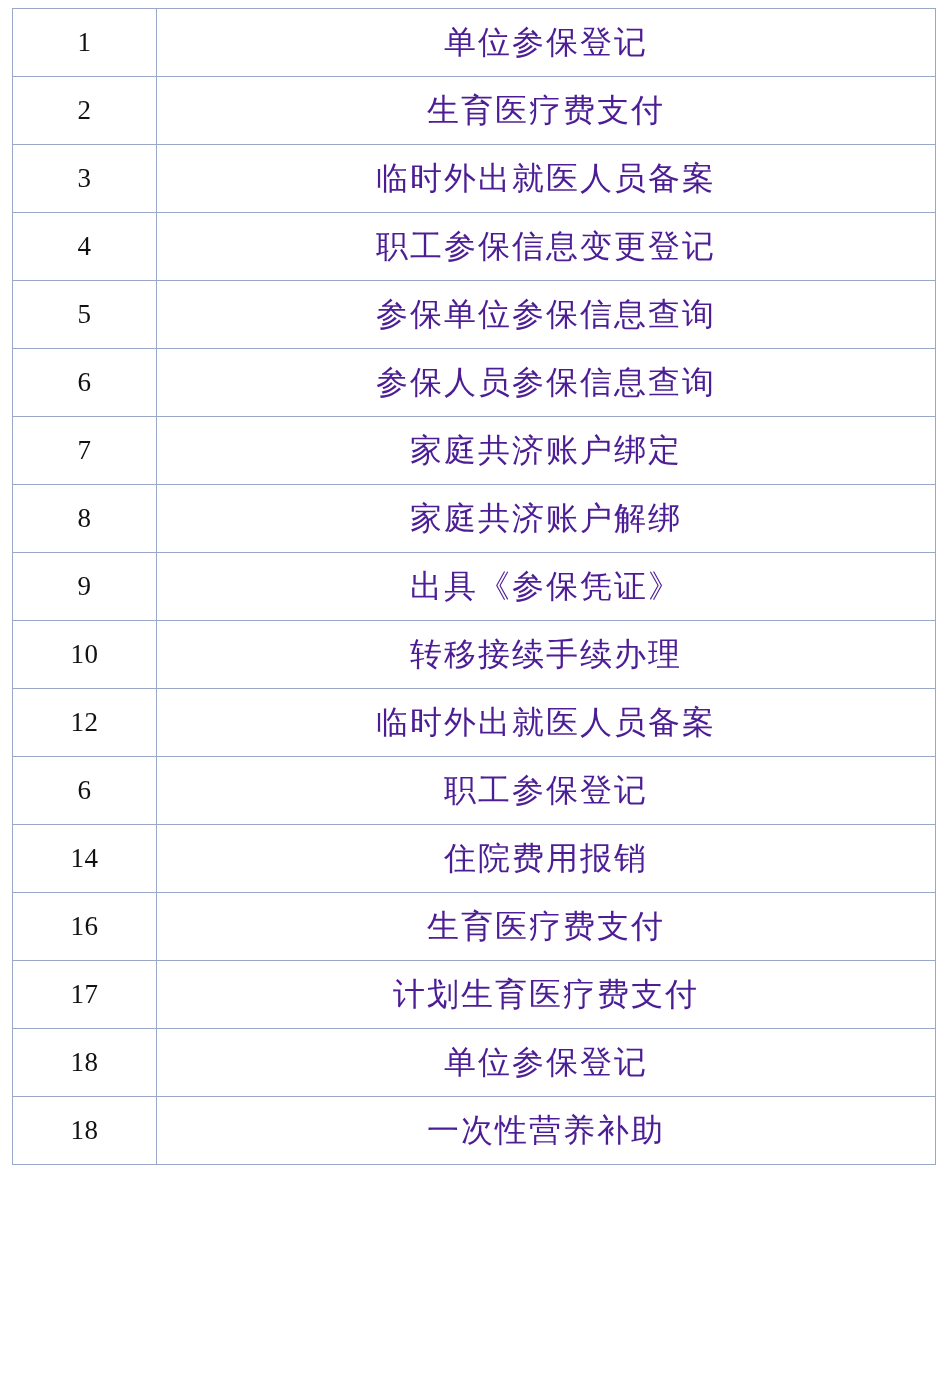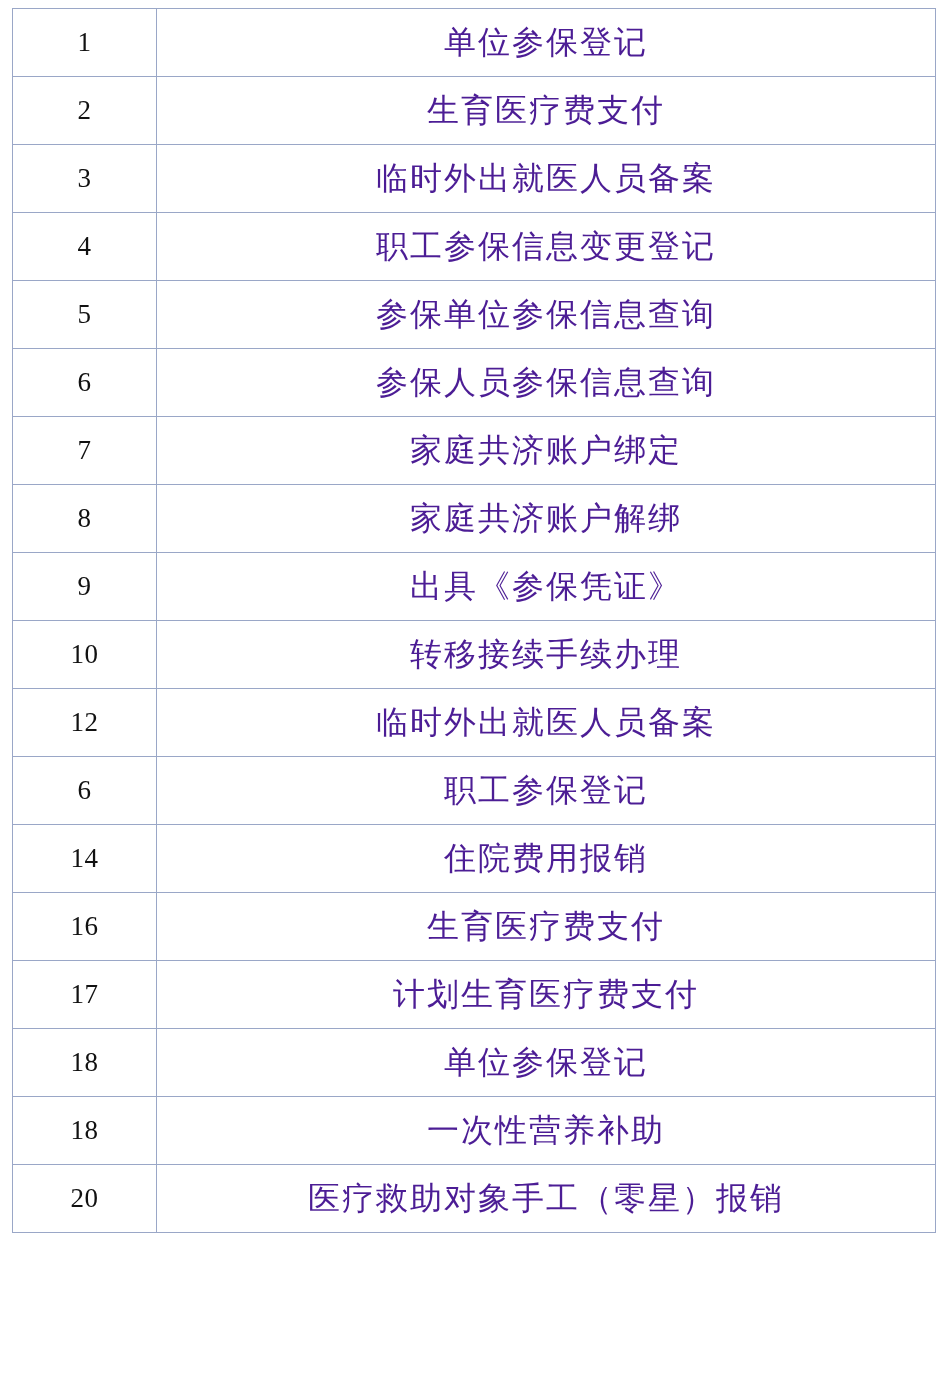--- a/index.html
+++ b/index.html
@@ -184,23 +184,15 @@
           </td>
       </tr>
       <tr>
         <td class="col-index">
             <span class="cell-text">18</span>
           </td>
         <td class="col-name">
             <span class="cell-text">一次性营养补助</span>
           </td>
       </tr>
-      <tr>
-        <td class="col-index">
-            <span class="cell-text">20</span>
-          </td>
-        <td class="col-name">
-            <span class="cell-text">医疗救助对象手工（零星）报销</span>
-          </td>
-      </tr>
     </tbody>
   </table>
 </div>
 
 </body></html>

